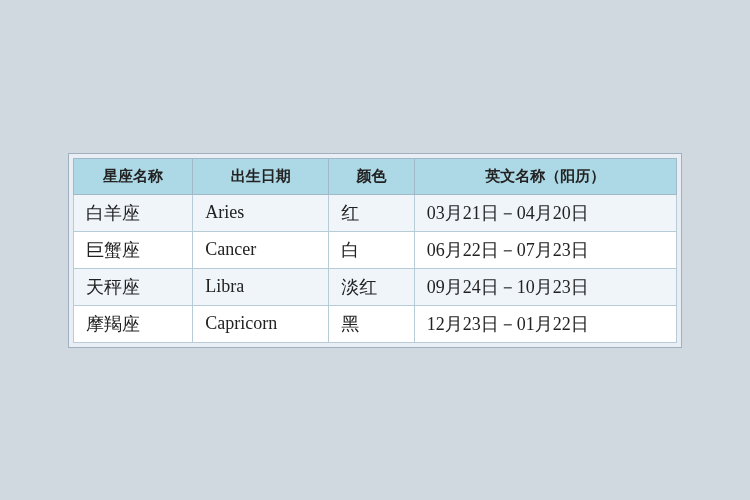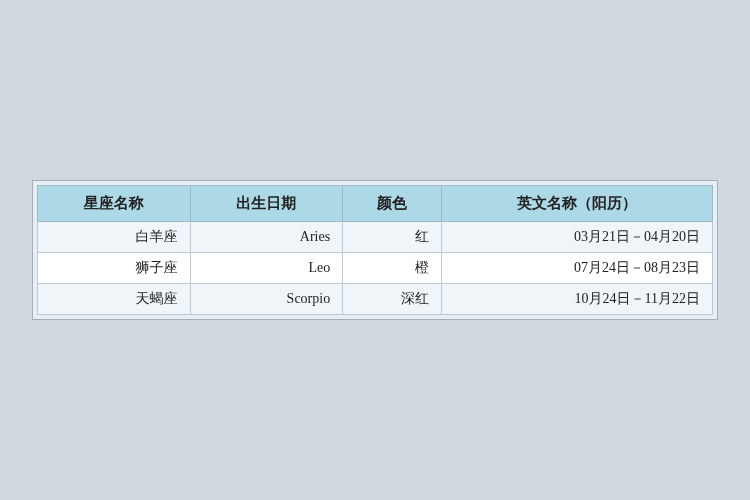--- a/index.html
+++ b/index.html
@@ -19,42 +19,42 @@
     }
 
     .table-wrapper {
       background-color: #e8eef4;
       border: 1px solid #a0b0c0;
       padding: 4px;
     }
 
     table {
       border-collapse: collapse;
-      width: 676px;
+      width: 604px;
       background-color: #ffffff;
     }
 
     thead tr {
       background-color: #add8e6;
     }
 
     th {
       border: 1px solid #a0b8c8;
       padding: 8px 12px;
       text-align: center;
       font-size: 15px;
       font-weight: bold;
       color: #222;
     }
 
     td {
       border: 1px solid #b8ccd8;
       padding: 6px 12px;
-      text-align: right;
-      font-size: 14px;
+      text-align: left;
+      font-size: 18px;
       color: #222;
     }
 
     tbody tr:nth-child(odd) {
       background-color: #f0f5fa;
     }
 
     tbody tr:nth-child(even) {
       background-color: #ffffff;
     }
@@ -73,26 +73,32 @@
       </tr>
     </thead>
     <tbody id="table-body">
     <tr>
           <td>白羊座</td>
           <td>Aries</td>
           <td>红</td>
           <td>03月21日－04月20日</td>
         </tr>
         <tr>
-          <td>狮子座</td>
-          <td>Leo</td>
-          <td>橙</td>
-          <td>07月24日－08月23日</td>
+          <td>巨蟹座</td>
+          <td>Cancer</td>
+          <td>白</td>
+          <td>06月22日－07月23日</td>
         </tr>
         <tr>
-          <td>天蝎座</td>
-          <td>Scorpio</td>
-          <td>深红</td>
-          <td>10月24日－11月22日</td>
+          <td>天秤座</td>
+          <td>Libra</td>
+          <td>淡红</td>
+          <td>09月24日－10月23日</td>
+        </tr>
+        <tr>
+          <td>摩羯座</td>
+          <td>Capricorn</td>
+          <td>黑</td>
+          <td>12月23日－01月22日</td>
         </tr>
       </tbody>
   </table>
 </div>
 
 </body></html>

